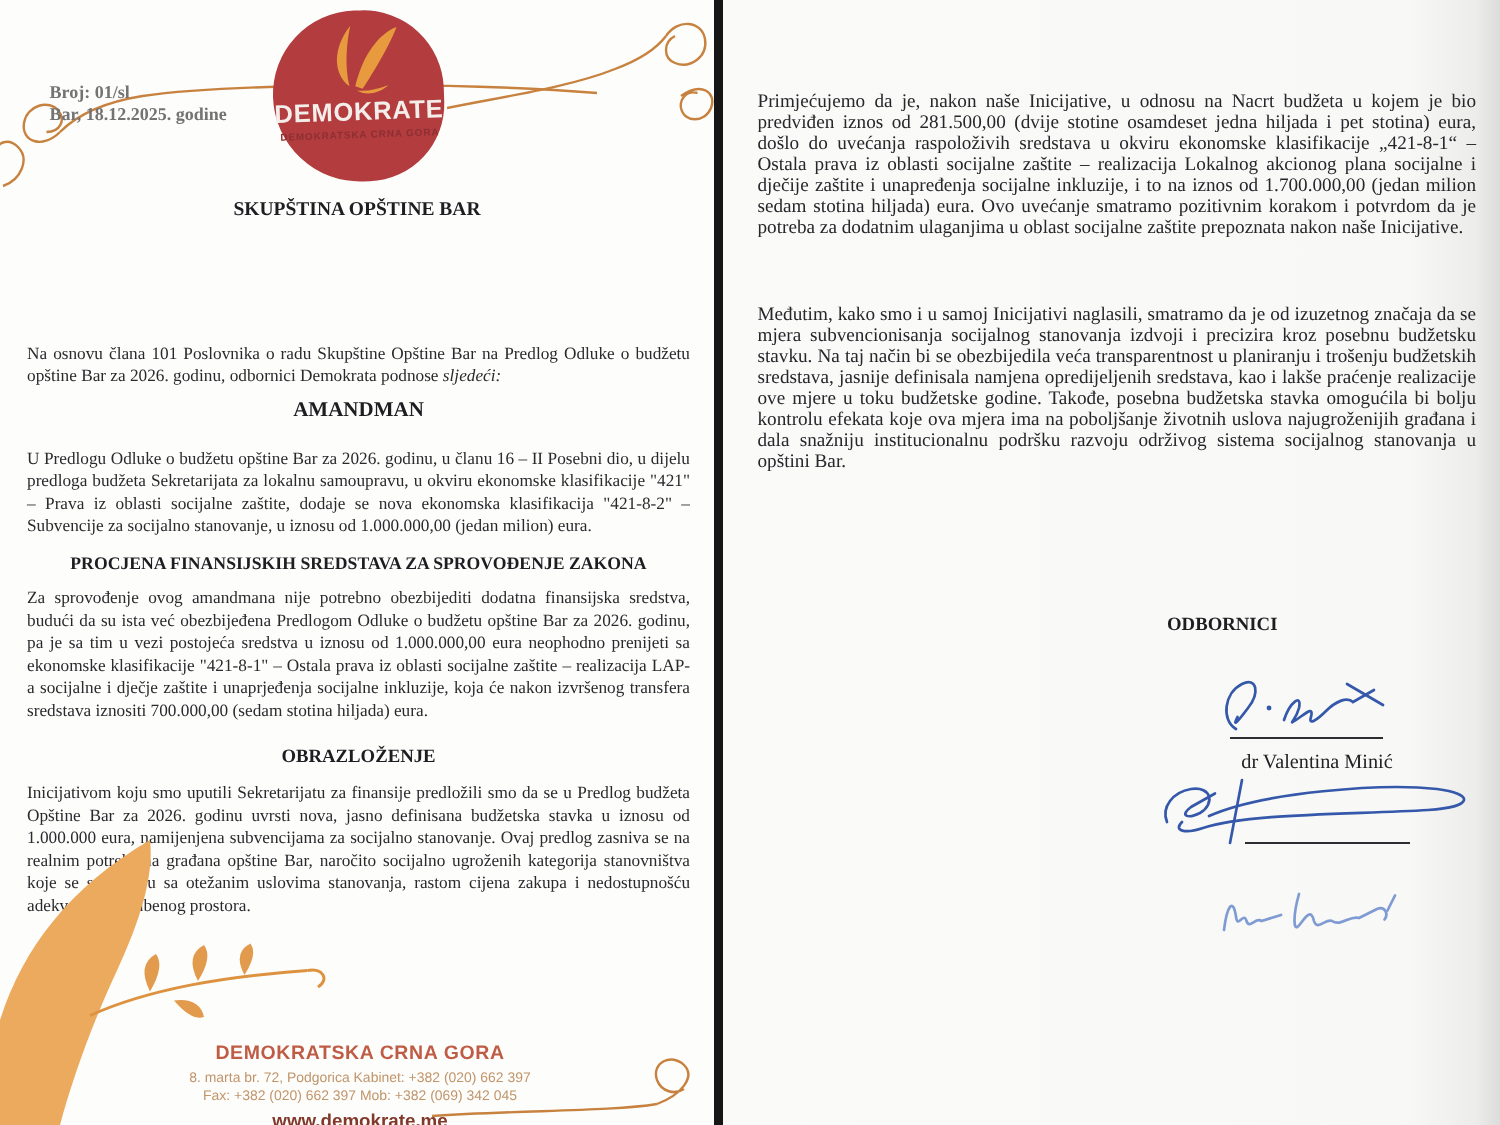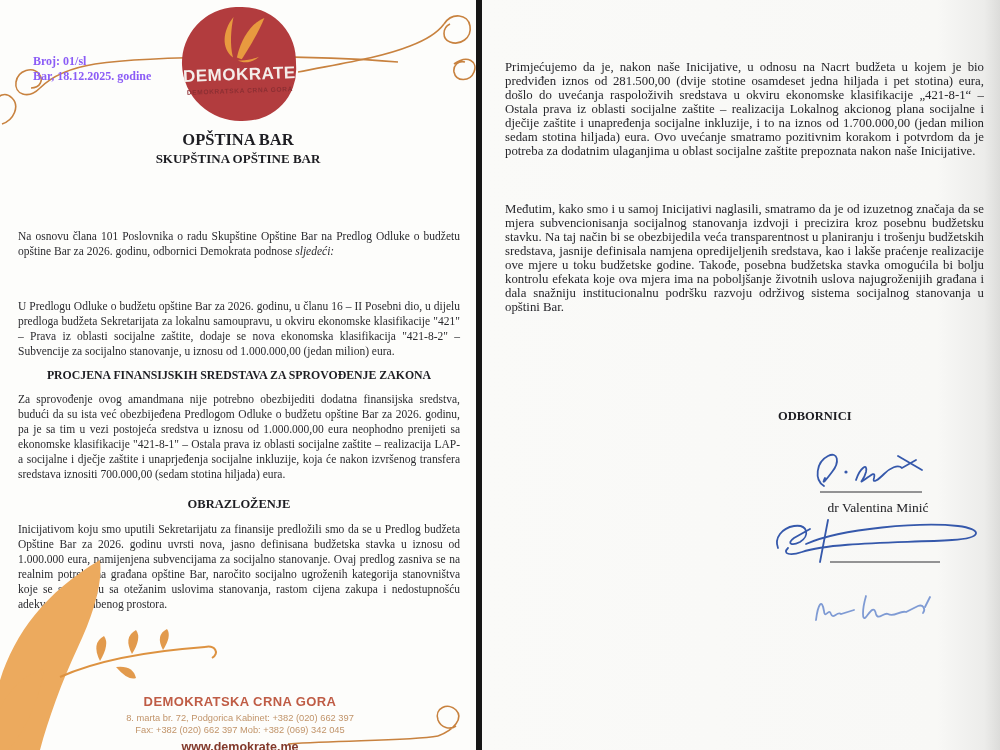--- a/index.html
+++ b/index.html
@@ -10,21 +10,21 @@
   
   .page-left  { position:absolute; left:0; top:0; width:476px; height:750px;
                 background:#fdfdfb; }
   .page-divider { position:absolute; left:476px; top:0; width:6px; height:750px;
                 background:#161616; }
   .page-right { position:absolute; left:482px; top:0; width:518px; height:750px;
                 background:linear-gradient(90deg,#fafaf8 0%,#f8f8f6 88%,#ececea 97%,#dcdcda 100%); }
 
   
   .doc-ref { position:absolute; left:33px; top:54px; font-weight:bold;
-             font-size:12px; line-height:15px; color:#8b5cf6; }
+             font-size:12px; line-height:15px; color:#737373; }
   .logo-badge {
     position:absolute; left:182px; top:7px; width:114px; height:114px;
     background:#b23c3e; border-radius:50% 48% 46% 52%;
     display:flex; flex-direction:column; align-items:center; justify-content:flex-start;
     transform:rotate(-2deg);
   }
   .logo-badge .wordmark {
     font-family:"Liberation Sans", sans-serif; font-weight:bold;
     color:#f4eeea; font-size:17px; letter-spacing:.5px; margin-top:-2px;
   }
@@ -111,26 +111,26 @@
           <path d="M26 2 C14 16 12 34 24 44 C21 30 23 14 26 2 Z"></path>
           <path d="M28 44 C34 22 46 8 58 4 C52 18 40 36 33 46 Z"></path>
           <path d="M29 47 C35 51 44 50 51 44 C43 47 35 48 29 47 Z"></path>
         </g>
       </svg>
       <div class="wordmark">DEMOKRATE</div>
       <div class="wordmark-sub">DEMOKRATSKA CRNA GORA</div>
     </div>
 
     <div class="recipient">
-      <div class="r1">OPŠTINA BAR</div>
       <div class="r2">SKUPŠTINA OPŠTINE BAR</div>
     </div>
 
     <div class="para p-intro"><span>Na osnovu člana 101 Poslovnika o radu Skupštine Opštine Bar na Predlog Odluke o budžetu opštine Bar za 2026. godinu, odbornici Demokrata podnose </span><span class="ital">sljedeći:</span></div>
 
+    <div class="center-head h-amandman">AMANDMAN</div>
 
     <div class="para p-amendment">U Predlogu Odluke o budžetu opštine Bar za 2026. godinu, u članu 16 – II Posebni dio, u dijelu predloga budžeta Sekretarijata za lokalnu samoupravu, u okviru ekonomske klasifikacije "421" – Prava iz oblasti socijalne zaštite, dodaje se nova ekonomska klasifikacija "421-8-2" – Subvencije za socijalno stanovanje, u iznosu od 1.000.000,00 (jedan milion) eura.</div>
 
     <div class="center-head h-procjena">PROCJENA FINANSIJSKIH SREDSTAVA ZA SPROVOĐENJE ZAKONA</div>
 
     <div class="para p-funds">Za sprovođenje ovog amandmana nije potrebno obezbijediti dodatna finansijska sredstva, budući da su ista već obezbijeđena Predlogom Odluke o budžetu opštine Bar za 2026. godinu, pa je sa tim u vezi postojeća sredstva u iznosu od 1.000.000,00 eura neophodno prenijeti sa ekonomske klasifikacije "421-8-1" – Ostala prava iz oblasti socijalne zaštite – realizacija LAP-a socijalne i dječje zaštite i unaprjeđenja socijalne inkluzije, koja će nakon izvršenog transfera sredstava iznositi 700.000,00 (sedam stotina hiljada) eura.</div>
 
     <div class="center-head h-obrazlozenje">OBRAZLOŽENJE</div>
 
     <div class="para p-reason">Inicijativom koju smo uputili Sekretarijatu za finansije predložili smo da se u Predlog budžeta Opštine Bar za 2026. godinu uvrsti nova, jasno definisana budžetska stavka u iznosu od 1.000.000 eura, namijenjena subvencijama za socijalno stanovanje. Ovaj predlog zasniva se na realnim potrebama građana opštine Bar, naročito socijalno ugroženih kategorija stanovništva koje se suočavaju sa otežanim uslovima stanovanja, rastom cijena zakupa i nedostupnošću adekvatnog stambenog prostora.</div>

